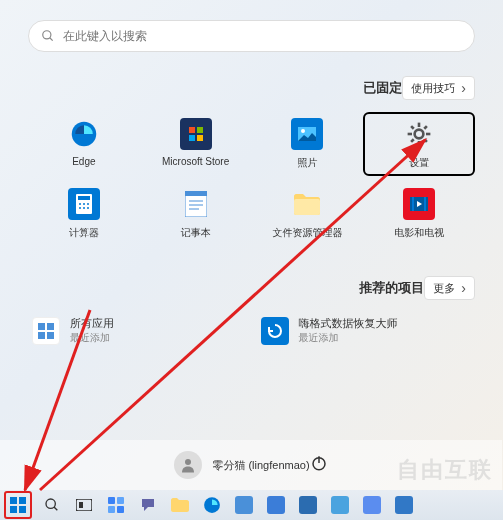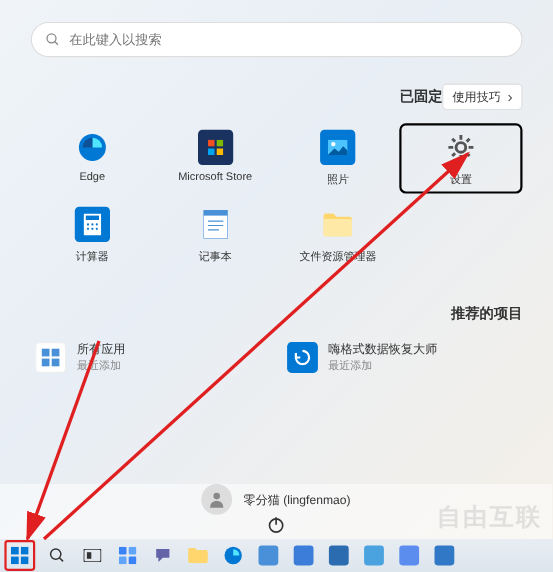--- a/index.html
+++ b/index.html
@@ -20,21 +20,21 @@
   .app-label { font-size: 10px; color: #333; text-align: center; white-space: nowrap; }
   .highlighted { border: 2px solid #000000; border-radius: 6px; padding: 4px 0; }
   
   .recommended-grid { display: grid; grid-template-columns: repeat(2, 1fr); gap: 10px; margin-bottom: 40px; }
   .rec-item { display: flex; align-items: center; gap: 10px; padding: 4px; cursor: pointer; }
   .rec-icon { width: 28px; height: 28px; border-radius: 4px; display: flex; align-items: center; justify-content: center; }
   .rec-text { display: flex; flex-direction: column; }
   .rec-title { font-size: 11px; color: #333; }
   .rec-sub { font-size: 10px; color: #888; }
   
-  .user-bar { position: absolute; bottom: 30px; left: 0; right: 1px; height: 50px; background: rgba(255,255,255,0.5); display: flex; align-items: center; justify-content: space-between; padding: 0 30px; flex-direction: column; }
+  .user-bar { position: absolute; bottom: 30px; left: 0; right: 1px; height: 50px; background: rgba(255,255,255,0.5); display: flex; align-items: center; justify-content: center; padding: 0 30px; }
   .user-info { display: flex; align-items: center; gap: 10px; cursor: pointer; }
   .avatar { width: 28px; height: 28px; border-radius: 50%; background: #ddd; display: flex; align-items: center; justify-content: center; }
   .username { font-size: 11px; color: #333; }
   .power-btn { cursor: pointer; }
   
   .taskbar { position: absolute; bottom: 0; left: 0; right: 0; height: 30px; background: linear-gradient(180deg, #e8edf3, #dde5ed); display: flex; align-items: center; padding: 0 4px; gap: 8px; }
   .tb-item { width: 24px; height: 24px; display: flex; align-items: center; justify-content: center; border-radius: 3px; cursor: pointer; }
   .start-highlighted { border: 2px solid #e02020; border-radius: 3px; padding: 0; width: 28px; height: 28px; }
   
   .annotation-arrow { position: absolute; pointer-events: none; }
@@ -139,24 +139,36 @@
     </div>
     <div class="app-tile">
       <div class="app-icon">
           <svg width="26" height="22" viewBox="0 0 26 22">
             <path d="M0 3 L0 20 C0 21 1 22 2 22 L24 22 C25 22 26 21 26 20 L26 6 C26 5 25 4 24 4 L12 4 L9 1 L2 1 C1 1 0 2 0 3 Z" fill="#ffd66e"></path>
             <rect y="6" width="26" height="16" rx="2" fill="#ffe9a6"></rect>
           </svg>
         </div>
       <div class="app-label">文件资源管理器</div>
     </div>
+    <div class="app-tile">
+      <div class="app-icon" style="background:#e81123">
+          <svg width="18" height="14" viewBox="0 0 18 14">
+            <rect width="18" height="14" fill="#005a9e"></rect>
+            <rect x="2" width="2" height="14" fill="#0078d4"></rect>
+            <rect x="14" width="2" height="14" fill="#0078d4"></rect>
+            <path d="M7 4 L12 7 L7 10 Z" fill="#fff"></path>
+          </svg>
+        </div>
+      <div class="app-label">电影和电视</div>
+    </div>
   </div>
 
   <div class="section-header">
     <div class="section-title">推荐的项目</div>
+    <div class="section-btn chevron">更多</div>
   </div>
 
   <div class="recommended-grid">
     <div class="rec-item">
       <div class="rec-icon" style="background:#fff;border:1px solid #eee">
           <svg width="20" height="20" viewBox="0 0 20 20">
             <rect x="2" y="2" width="7" height="7" fill="#4a90d9"></rect>
             <rect x="11" y="2" width="7" height="7" fill="#4a90d9"></rect>
             <rect x="2" y="11" width="7" height="7" fill="#4a90d9"></rect>
             <rect x="11" y="11" width="7" height="7" fill="#4a90d9"></rect>

